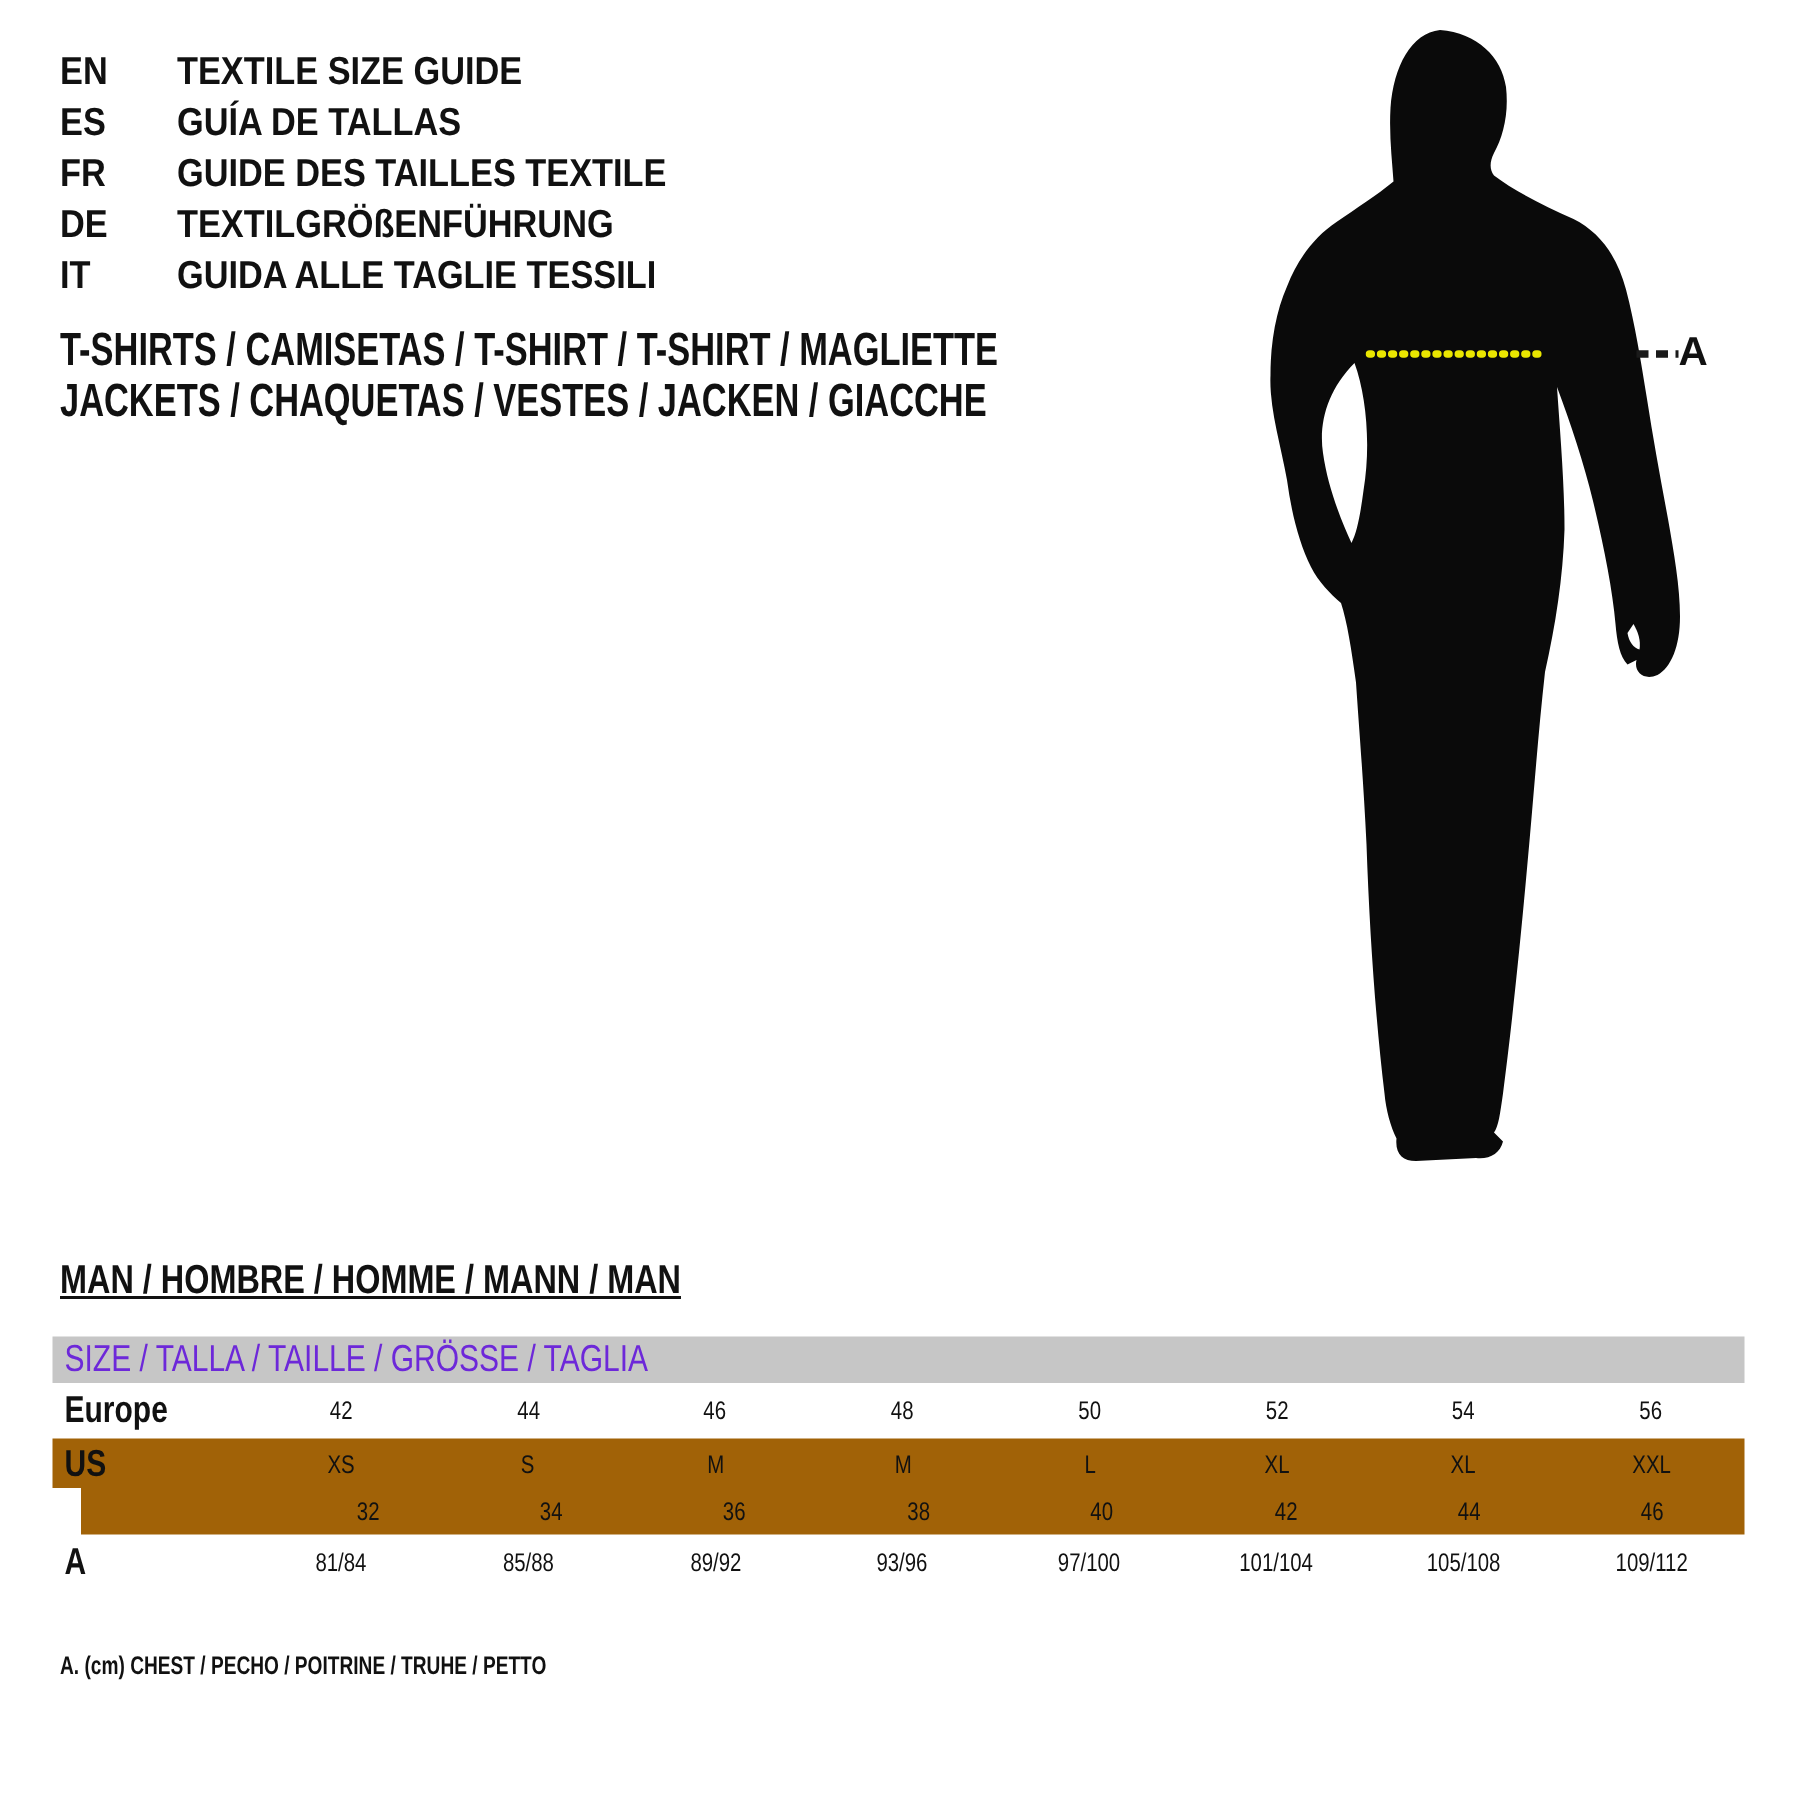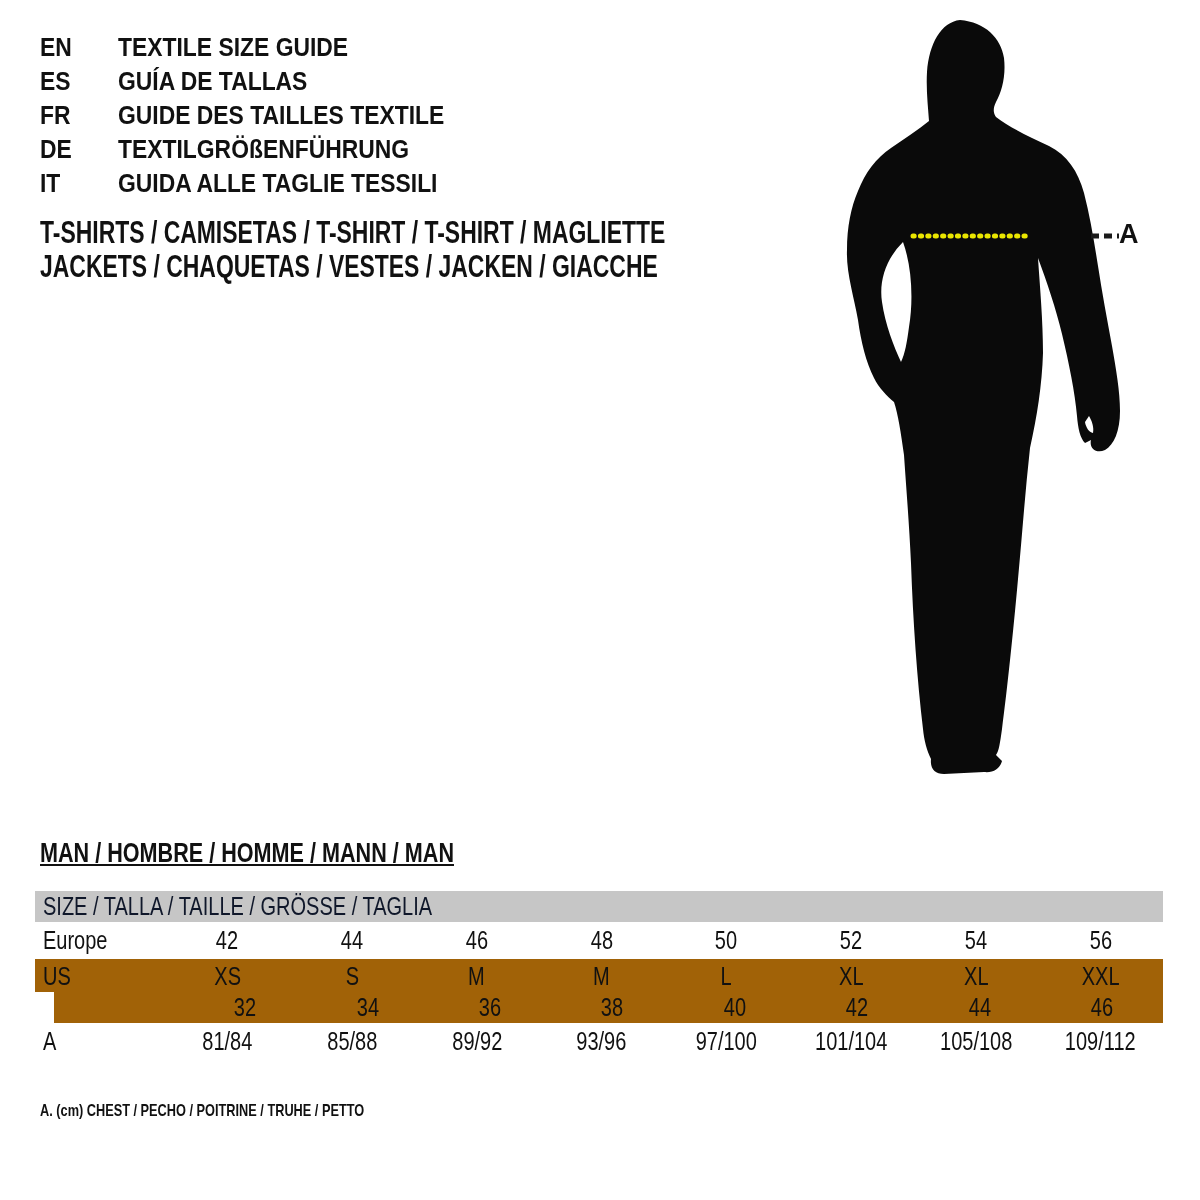--- a/index.html
+++ b/index.html
@@ -32,28 +32,28 @@
   }
 
   
   #section-title{position:absolute;left:40px;top:838px;font-size:27px;font-weight:700;height:30px;display:flex;align-items:center;text-decoration:underline;}
   #section-title .cx{transform:scaleX(.80);}
 
   
   #size-table{position:absolute;left:35px;top:891px;width:1128px;}
   #table-header{
     height:31px;background:#c6c6c6;display:flex;align-items:center;
-    font-size:25px;color:#0f172a;padding-left:8px;box-sizing:border-box;
+    font-size:25px;color:#6d28d9;padding-left:8px;box-sizing:border-box;
   }
   #table-header .cx{transform:scaleX(.80);}
   .t-row{display:flex;align-items:center;}
   .t-row.shaded{background:#a16207;}
-  .t-label{width:130px;padding-left:8px;box-sizing:border-box;font-size:25px;text-align:left;}
+  .t-label{width:130px;padding-left:8px;box-sizing:border-box;font-size:25px;text-align:left;font-weight:bold;}
   .t-label .cx{transform:scaleX(.80);}
-  .t-cell{flex:1;text-align:center;font-size:25px;}
+  .t-cell{flex:1;text-align:center;font-size:17px;}
   .t-cell .cxc{transform:scaleX(.80);}
   #row-europe{height:37px;}
   #row-us-letters{height:33px;padding-top:2px;box-sizing:border-box;}
   #row-us-numbers{height:31px;margin-left:19px;}
   #row-a{height:37px;}
 
   
   #footnote{position:absolute;left:40px;top:1096px;font-size:17px;font-weight:700;height:30px;display:flex;align-items:center;}
   #footnote .cx{transform:scaleX(.75);}
 </style>

